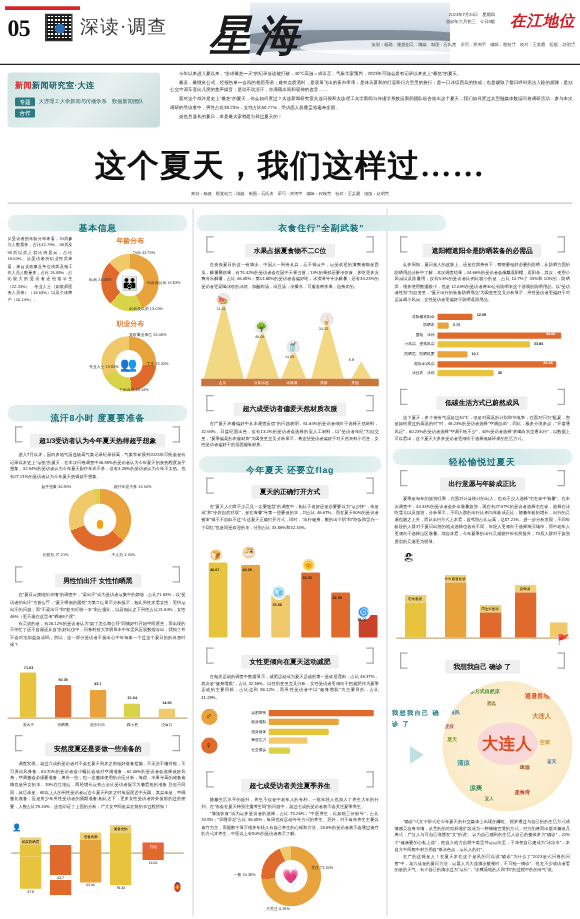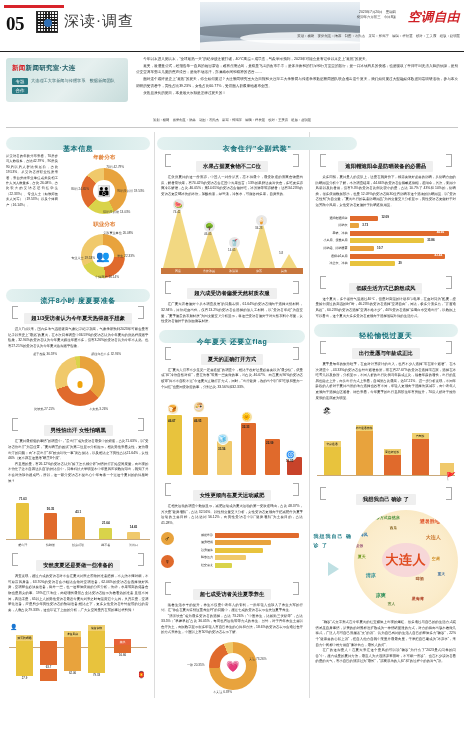--- a/index.html
+++ b/index.html
@@ -165,26 +165,27 @@
     <div class="red-rule"></div>
     <div class="folio">05</div>
     <div class="qr"></div>
     <div class="section-name">深读·调查</div>
 
     <div class="hero-photo">
       <div class="wave1"></div>
         <div class="wave2"></div>
         <div class="wave3"></div>
     </div>
+    <div class="xinghai">星海</div>
 
     <div class="pub-info">
       <div>2023年7月20日　星期四</div>
       <div>癸卯年六月初三　今日8版</div>
     </div>
-    <div class="nameplate">空调自由</div>
+    <div class="nameplate">在江地位</div>
     <div class="credits-line">策划：杨璐　视觉创意：隋蕊　制图：石氏杰　采写：郑鸿宇　编辑：程秋慧　校对：王美霞　组版：赵明慧</div>
   </div>
 
   <div class="intro">
     <div class="lab-badge">
       <div class="lbt">
         <em>新闻</em><span>新闻研究室·大连</span>
       </div>
       <div class="tagbox">
         <span class="tag">专题</span>
@@ -194,20 +195,21 @@
     </div>
 
     <div class="intro-text">
       <p>今年以来进入夏以来，"全球最热一天"的纪录接连被打破，40℃高温＝成常态，气象学家预判，2023年可能会是有记录以来史上"最热"的夏天。</p>
       <p>最美，最惬意公式，经报告单一自风的相思茶语；难有点喷洒时，是双显飞出的夜市串串；是体乐萧和的打湿和行方里里的旅行；是一口冰镇西瓜的快感；也是嗳取了整日呼叫无法入睡的烦躁，是别公交空凋车变出几度的焦声燥音；是动不动浴汗，亦满额水间和双神的咨音……</p>
       <p>面对这个或许是史上"最热"的夏天，你会如何度过？大连新闻研究室大连日报和大连理工大学新闻与传播学系数据新闻团队联合推出这个夏天，我们如何度过大型融媒体数据问卷调研活动，参与本次调研的受访者中，男性占比39.23%，女性占比60.77%，受访面人群覆盖地遍布全国。</p>
       <p>炎热且漫长的夏日，本是最大家都是怎样过夏天的！</p>
     </div>
   </div>
 
+  <div class="headline">这个夏天，我们这样过……</div>
   <div class="byline">策划：杨璐　视觉创意：隋蕊　制图：石氏杰　采写：郑鸿宇　编辑：程秋慧　校对：王美霞　组版：赵明慧</div>
   <div class="head-rule"></div>
 
   <div class="cols">
 
     <div class="col">
 
       <div class="band">
         <span>基本信息</span>
       </div>

